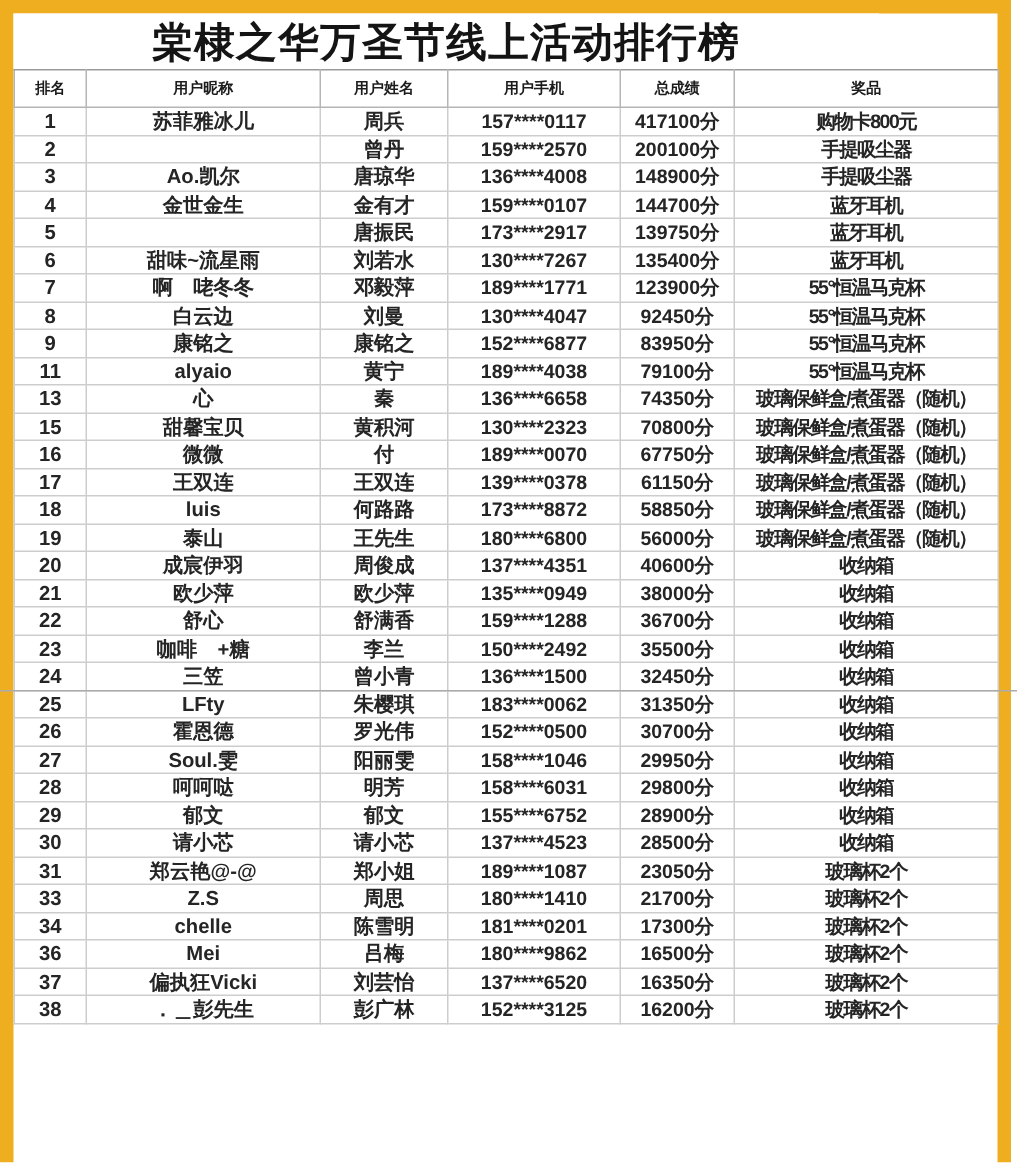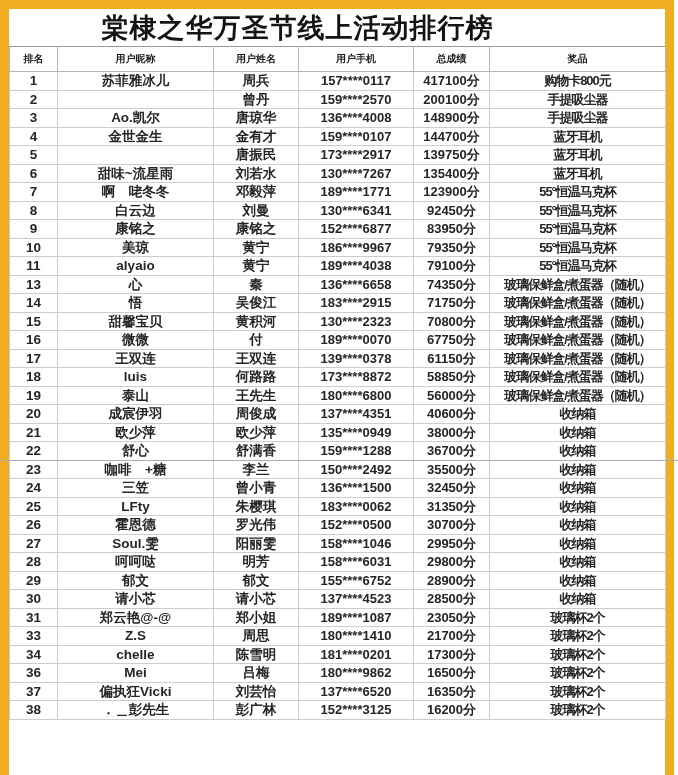--- a/index.html
+++ b/index.html
@@ -174,65 +174,49 @@
     <td class="cell-nickname">啊　咾冬冬</td>
     <td class="cell-name">邓毅萍</td>
     <td class="cell-phone">189****1771</td>
     <td class="cell-score">123900分</td>
     <td class="cell-prize">55°恒温马克杯</td>
   </tr>
         <tr>
     <td class="cell-rank">8</td>
     <td class="cell-nickname">白云边</td>
     <td class="cell-name">刘曼</td>
-    <td class="cell-phone">130****6341</td>
+    <td class="cell-phone">130****4047</td>
     <td class="cell-score">92450分</td>
     <td class="cell-prize">55°恒温马克杯</td>
   </tr>
         <tr>
     <td class="cell-rank">9</td>
     <td class="cell-nickname">康铭之</td>
     <td class="cell-name">康铭之</td>
     <td class="cell-phone">152****6877</td>
     <td class="cell-score">83950分</td>
     <td class="cell-prize">55°恒温马克杯</td>
   </tr>
         <tr>
-    <td class="cell-rank">10</td>
-    <td class="cell-nickname">美琼</td>
-    <td class="cell-name">黄宁</td>
-    <td class="cell-phone">186****9967</td>
-    <td class="cell-score">79350分</td>
-    <td class="cell-prize">55°恒温马克杯</td>
-  </tr>
-        <tr>
     <td class="cell-rank">11</td>
     <td class="cell-nickname">alyaio</td>
     <td class="cell-name">黄宁</td>
     <td class="cell-phone">189****4038</td>
     <td class="cell-score">79100分</td>
     <td class="cell-prize">55°恒温马克杯</td>
   </tr>
         <tr>
     <td class="cell-rank">13</td>
     <td class="cell-nickname">心</td>
     <td class="cell-name">秦</td>
     <td class="cell-phone">136****6658</td>
     <td class="cell-score">74350分</td>
     <td class="cell-prize">玻璃保鲜盒/煮蛋器（随机）</td>
   </tr>
         <tr>
-    <td class="cell-rank">14</td>
-    <td class="cell-nickname">悟</td>
-    <td class="cell-name">吴俊江</td>
-    <td class="cell-phone">183****2915</td>
-    <td class="cell-score">71750分</td>
-    <td class="cell-prize">玻璃保鲜盒/煮蛋器（随机）</td>
-  </tr>
-        <tr>
     <td class="cell-rank">15</td>
     <td class="cell-nickname">甜馨宝贝</td>
     <td class="cell-name">黄积河</td>
     <td class="cell-phone">130****2323</td>
     <td class="cell-score">70800分</td>
     <td class="cell-prize">玻璃保鲜盒/煮蛋器（随机）</td>
   </tr>
         <tr>
     <td class="cell-rank">16</td>
     <td class="cell-nickname">微微</td>

